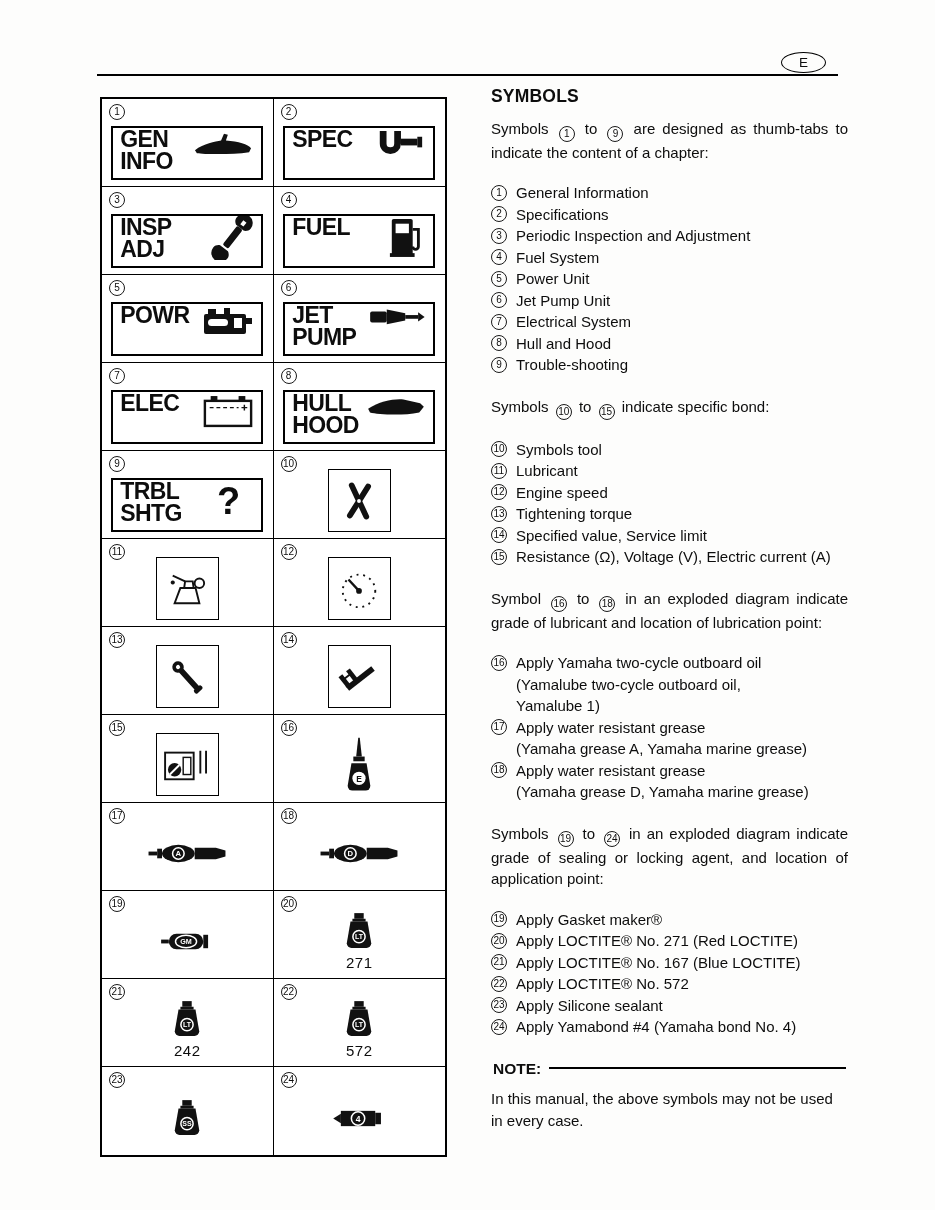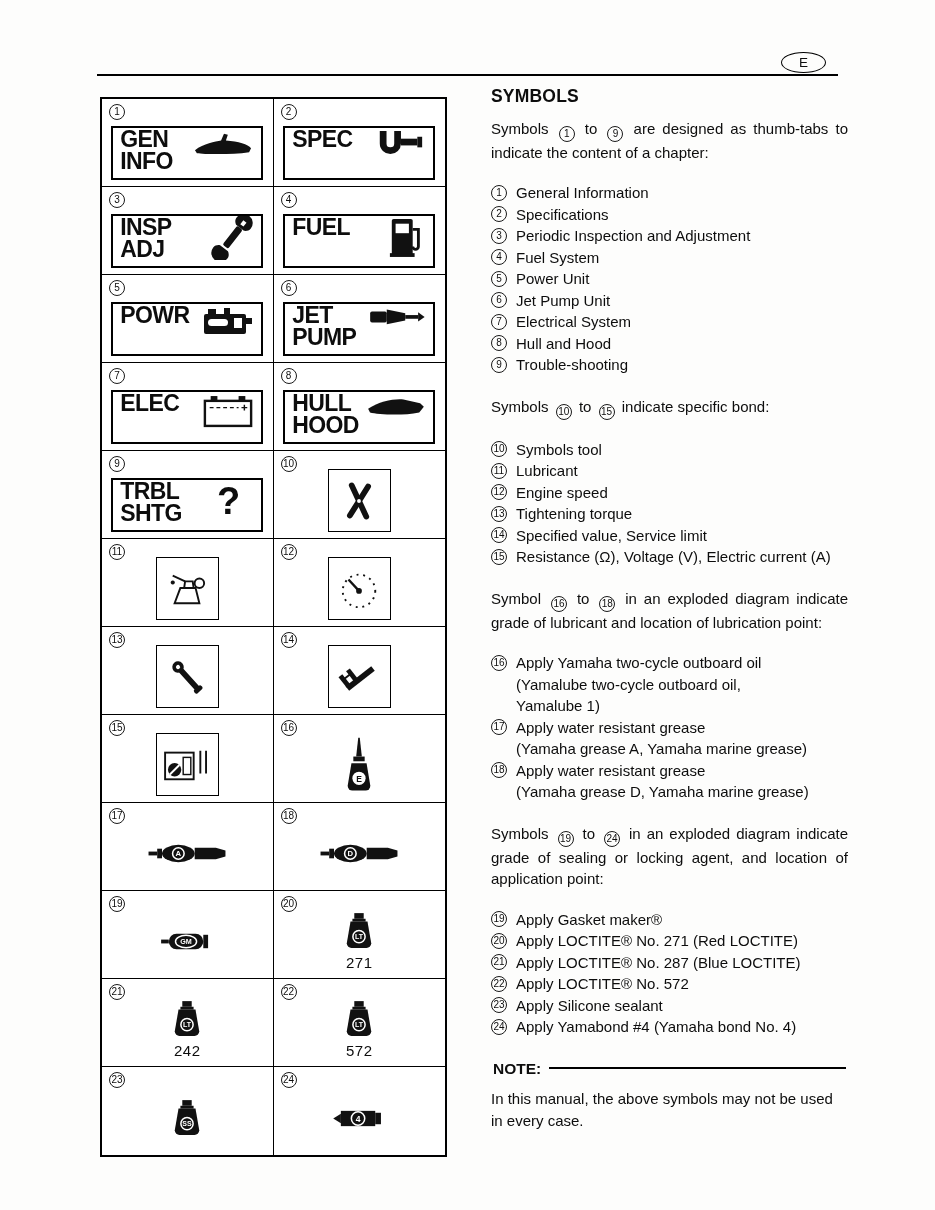--- a/index.html
+++ b/index.html
@@ -495,21 +495,21 @@
       <div class="li">
           <span class="cnum">19</span>
           <span class="li-text">Apply Gasket maker®</span>
         </div>
       <div class="li">
           <span class="cnum">20</span>
           <span class="li-text">Apply LOCTITE® No. 271 (Red LOCTITE)</span>
         </div>
       <div class="li">
           <span class="cnum">21</span>
-          <span class="li-text">Apply LOCTITE® No. 287 (Blue LOCTITE)</span>
+          <span class="li-text">Apply LOCTITE® No. 167 (Blue LOCTITE)</span>
         </div>
       <div class="li">
           <span class="cnum">22</span>
           <span class="li-text">Apply LOCTITE® No. 572</span>
         </div>
       <div class="li">
           <span class="cnum">23</span>
           <span class="li-text">Apply Silicone sealant</span>
         </div>
       <div class="li">

